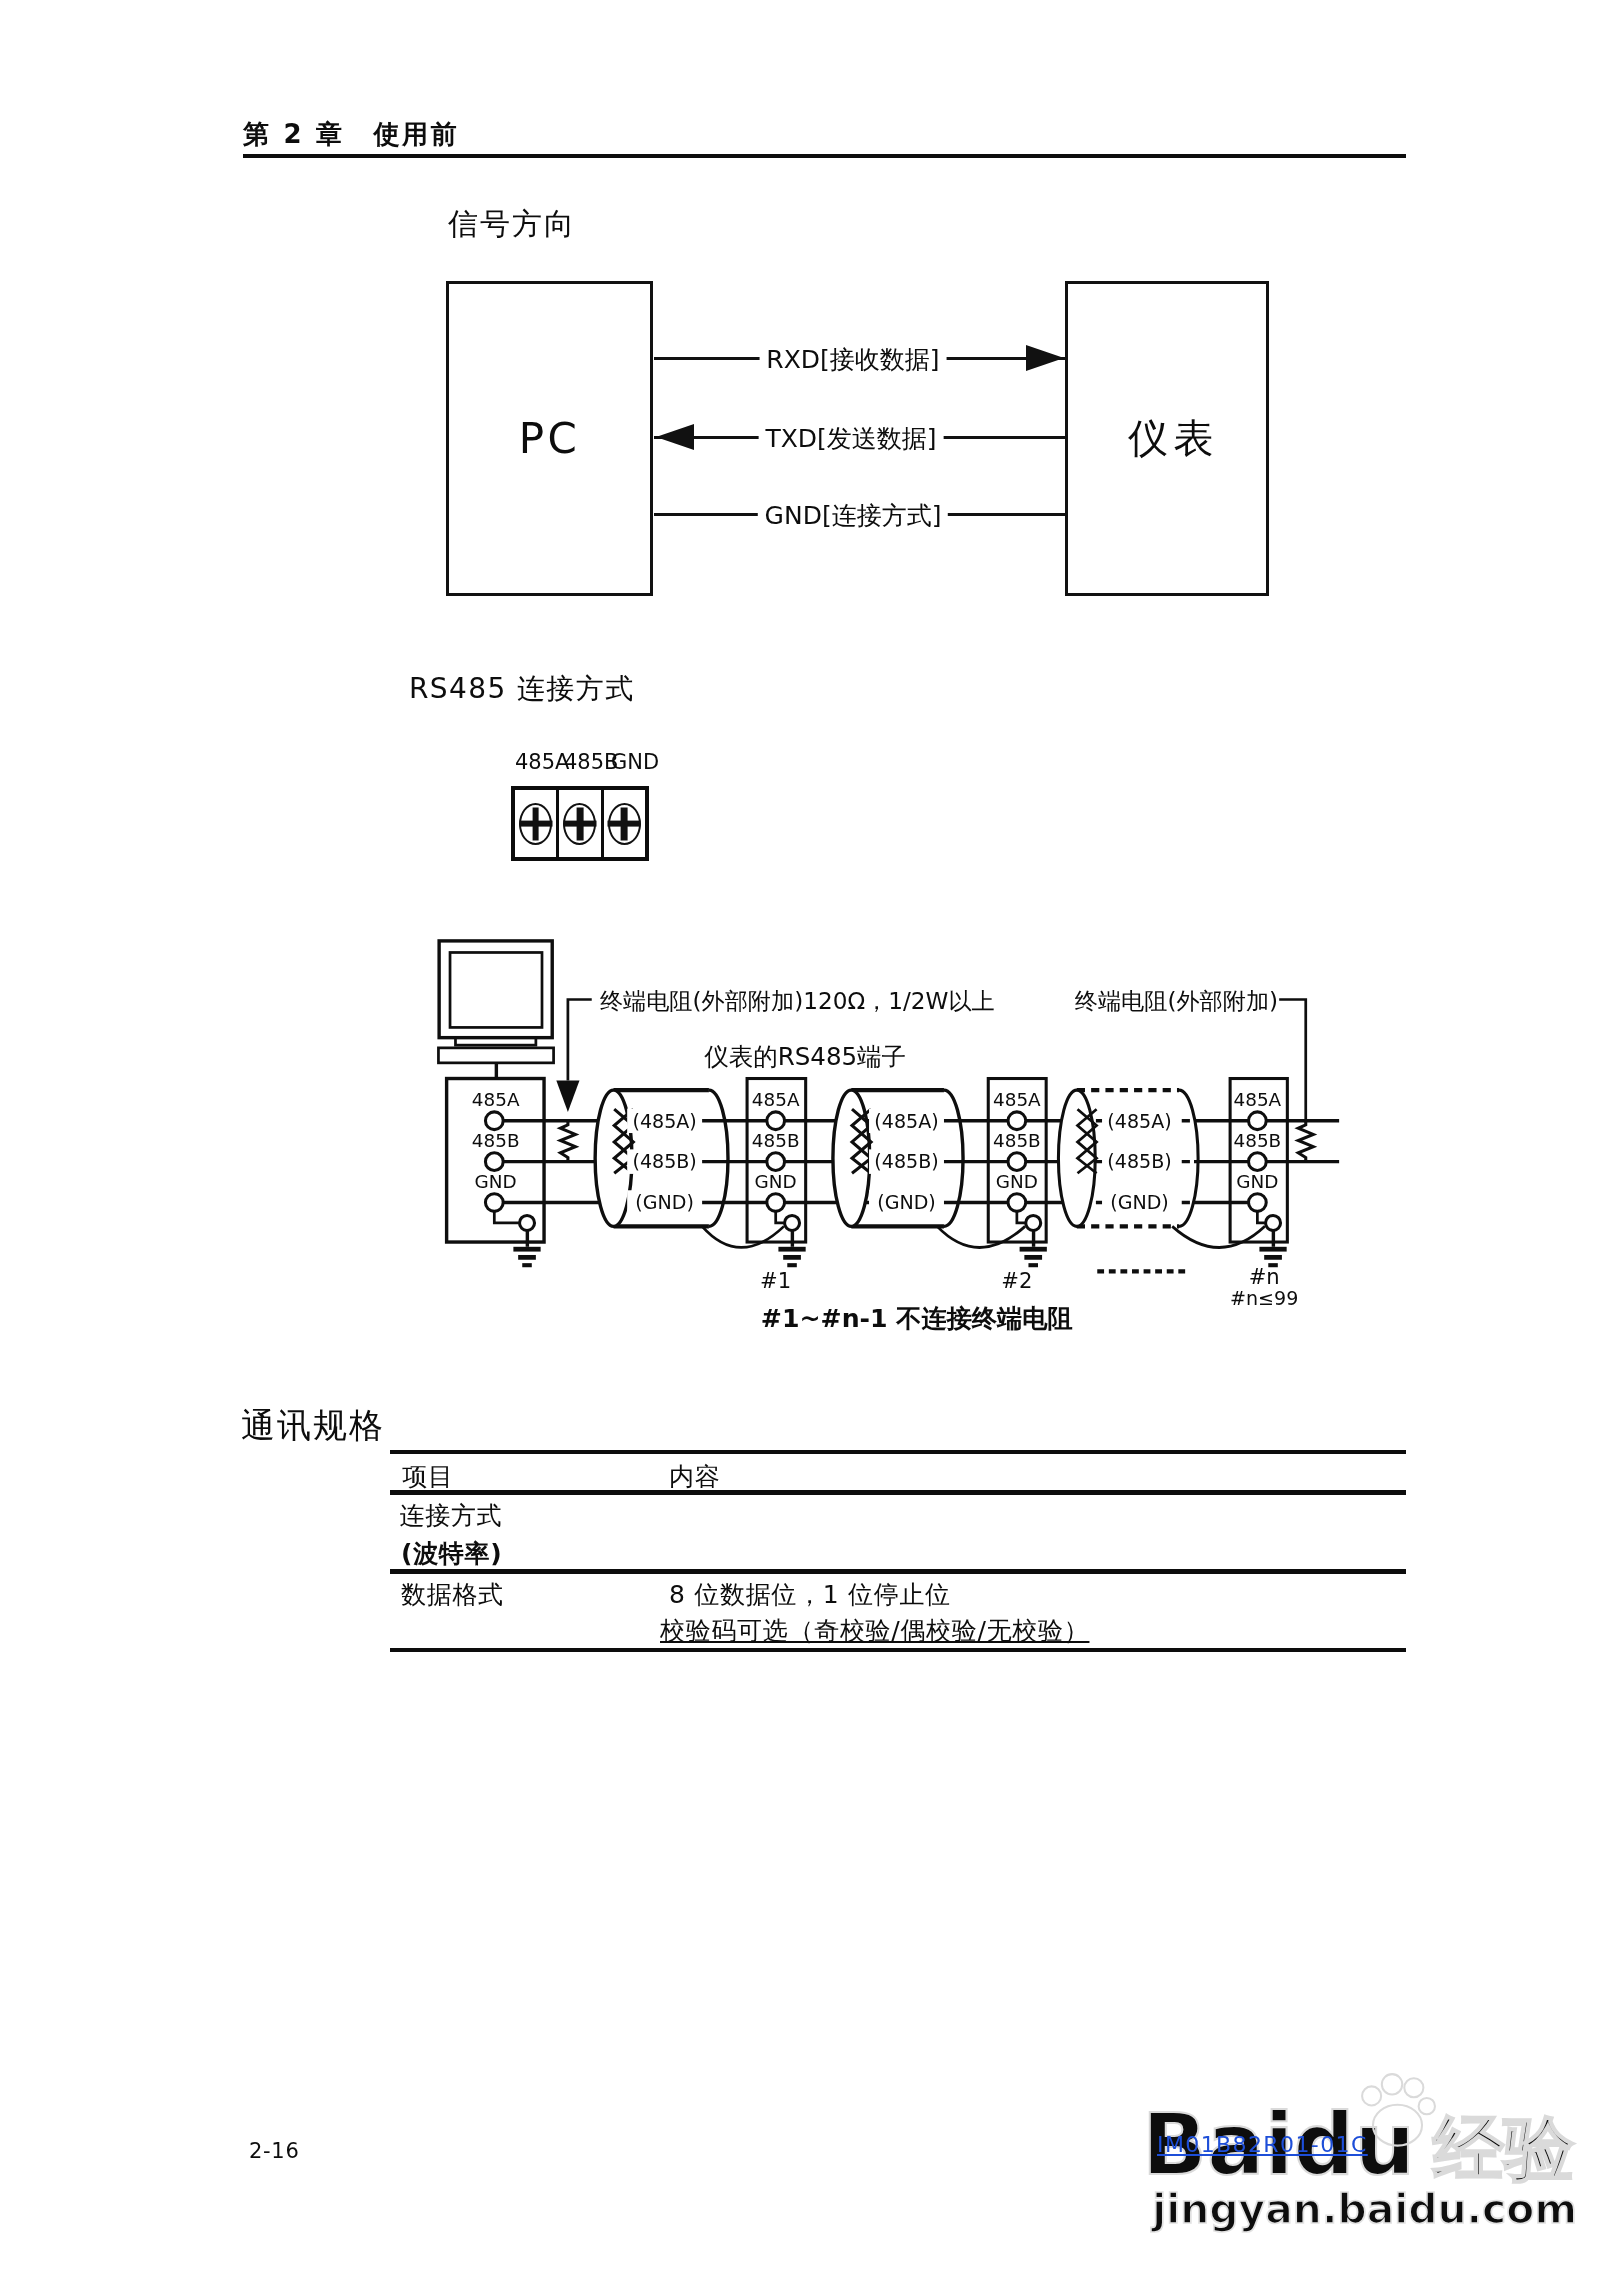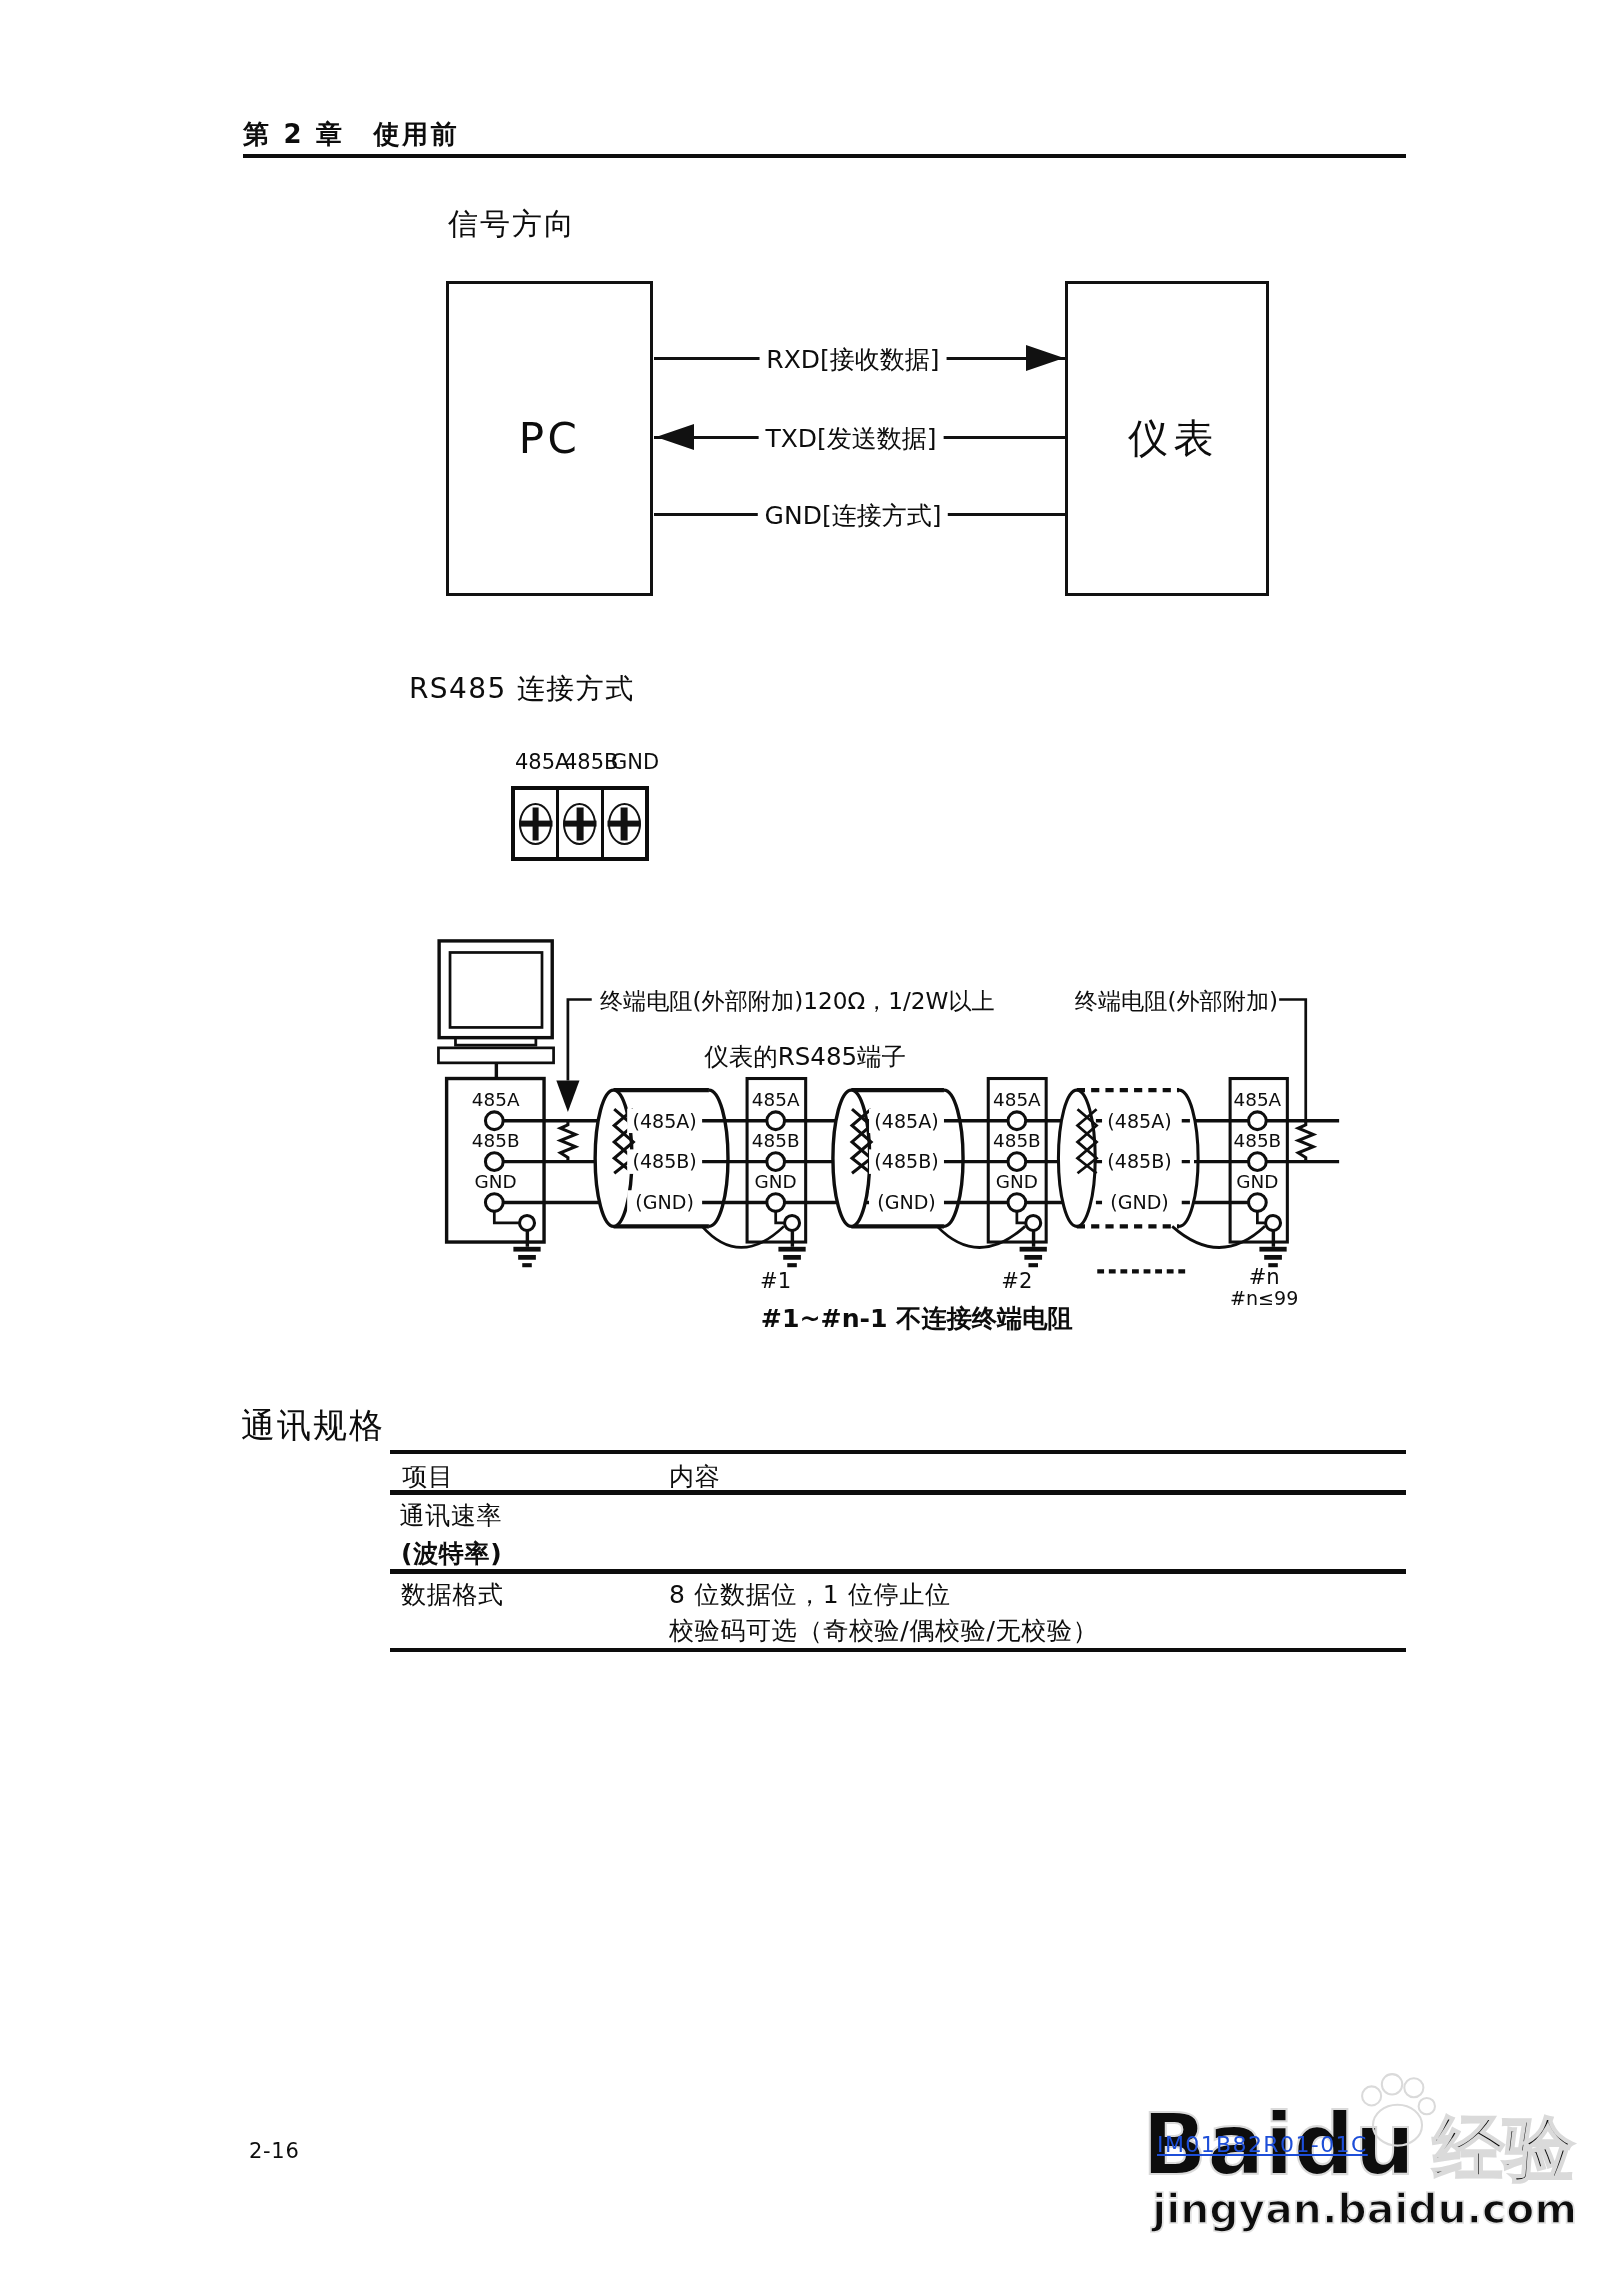--- a/index.html
+++ b/index.html
@@ -252,27 +252,27 @@
   <text x="1345" y="1948" font-size="37" font-weight="bold" text-anchor="middle">#1~#n-1 不连接终端电阻</text>
 </svg>
 
 <div class="abs spec-heading">通讯规格</div>
 <div class="abs spec-table">
   <div class="tline" style="top:0;height:4.1px;"></div>
   <div class="txt" style="left:12.3px;top:9.5px;">项目</div>
   <div class="txt" style="left:279px;top:9.5px;">内容</div>
   <div class="tline" style="top:40px;height:4.8px;"></div>
 
-  <div class="txt" style="left:9.5px;top:49px;">通讯速率</div>
+  <div class="txt" style="left:9.5px;top:49px;">连接方式</div>
   <div class="txt" style="left:11px;top:87px;font-weight:bold;">(波特率)</div>
   <div class="tline" style="top:119px;height:4.8px;"></div>
 
   <div class="txt" style="left:11px;top:128px;">数据格式</div>
   <div class="txt" style="left:279px;top:128px;">8 位数据位，1 位停止位</div>
-  <div class="txt" style="left:279px;top:164px;">校验码可选（奇校验/偶校验/无校验）</div>
+  <div class="txt" style="left:270px;top:164px;text-decoration:underline;">校验码可选（奇校验/偶校验/无校验）</div>
   <div class="tline" style="top:198px;height:4.1px;"></div>
 </div>
 
 <svg class="wm" style="left:1125px;top:2065px;width:436px;height:164px" viewBox="0 0 640 240" xmlns="http://www.w3.org/2000/svg">
   <g fill="none" stroke="#dadada" stroke-width="3">
     <text x="25" y="160" font-size="125">Baidu</text>
     <g>
       <ellipse cx="400" cy="88" rx="36" ry="30"></ellipse>
       <circle cx="362" cy="45" r="14"></circle>
         <circle cx="392" cy="28" r="15"></circle>

